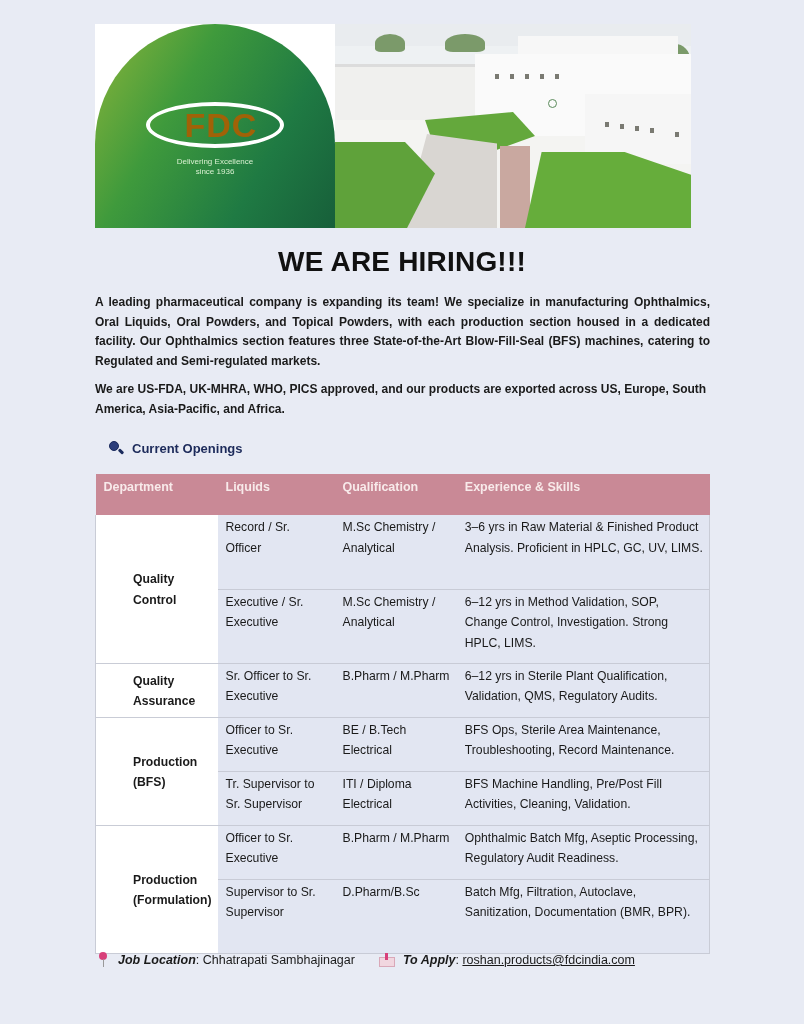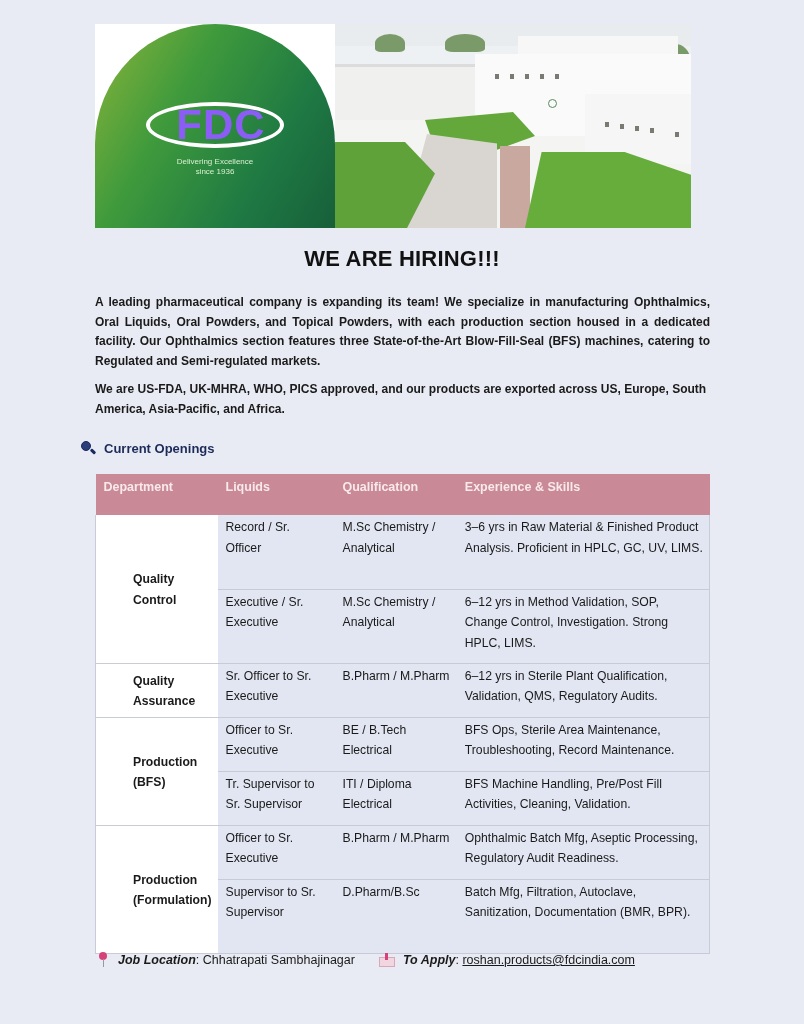--- a/index.html
+++ b/index.html
@@ -21,21 +21,21 @@
   .logo-arch {
     position: absolute; left: 0; top: 0; width: 240px; height: 204px;
     border-radius: 120px 120px 0 0;
     background: linear-gradient(120deg, #8cb53a 0%, #3f9a3c 35%, #1f7a43 70%, #175f3a 100%);
   }
   .logo-oval {
     position: absolute; left: 51px; top: 78px; width: 138px; height: 46px;
     border: 4px solid #fff; border-radius: 50%;
     display: flex; align-items: center; justify-content: center;
   }
-  .logo-text { color: #8b5cf6; font-weight: bold; font-size: 42px; letter-spacing: 1px; margin-left: 12px; }
+  .logo-text { color: #a16207; font-weight: bold; font-size: 34px; letter-spacing: 1px; margin-left: 12px; }
   .logo-tag {
     position: absolute; left: 0; width: 240px; text-align: center;
     color: #d8f0d0; font-size: 8px; line-height: 10px;
   }
   .photo {
     flex: 1; height: 204px; position: relative; overflow: hidden;
     background: linear-gradient(#eef1f3 0%, #eef1f3 20%, #f4f4f2 20%);
   }
   .ph-sky { position: absolute; left: 0; top: 0; width: 100%; height: 22px; background: #e9ecef; }
   .ph-trees { position: absolute; top: 10px; height: 18px; border-radius: 50% 50% 20% 20%; background: #7b9a6a; }
@@ -58,30 +58,30 @@
   }
   .ph-road {
     position: absolute; left: 62px; top: 110px; width: 100px; height: 94px; background: #d9d6d2;
     clip-path: polygon(30% 0, 100% 10%, 100% 100%, 0 100%, 20% 40%);
   }
   .ph-path { position: absolute; left: 165px; top: 122px; width: 30px; height: 82px; background: #c9a8a0; }
   .ph-emblem { position: absolute; left: 213px; top: 75px; width: 9px; height: 9px; border-radius: 50%; border: 1px solid #5a8a5a; }
 
   .title {
     position: absolute; left: 0; width: 804px; top: 246px; text-align: center;
-    font-weight: bold; font-size: 22px; letter-spacing: 0.2px; color: #111;
+    font-weight: bold; font-size: 28px; letter-spacing: 0.2px; color: #111;
   }
   .para {
     position: absolute; left: 95px; width: 615px; font-size: 12px; line-height: 19.5px; font-weight: bold; color: #1a1a1a;
   }
   .para.p1 { top: 293px; text-align: justify; text-align-last: left; }
   .para.p2 { top: 380px; }
 
   .openings {
-    position: absolute; left: 80px; top: 440px; display: flex; align-items: center; gap: 8px;
+    position: absolute; left: 108px; top: 440px; display: flex; align-items: center; gap: 8px;
   }
   .openings-label { font-weight: bold; font-size: 13px; color: #1c2a5a; }
   .mag-icon { width: 16px; height: 16px; position: relative; }
   .mag-icon .lens { position: absolute; left: 1px; top: 1px; width: 10px; height: 10px; border-radius: 50%; background: #2b3d7a; border: 1px solid #1a2a5c; }
   .mag-icon .handle { position: absolute; left: 10px; top: 10px; width: 6px; height: 3px; background: #1a2a5c; transform: rotate(45deg); border-radius: 1px; }
 
   table.jobs {
     position: absolute; left: 95px; top: 474px; width: 615px;
     border-collapse: collapse; font-size: 12.2px; line-height: 20.5px; color: #1a1a1a;
   }

